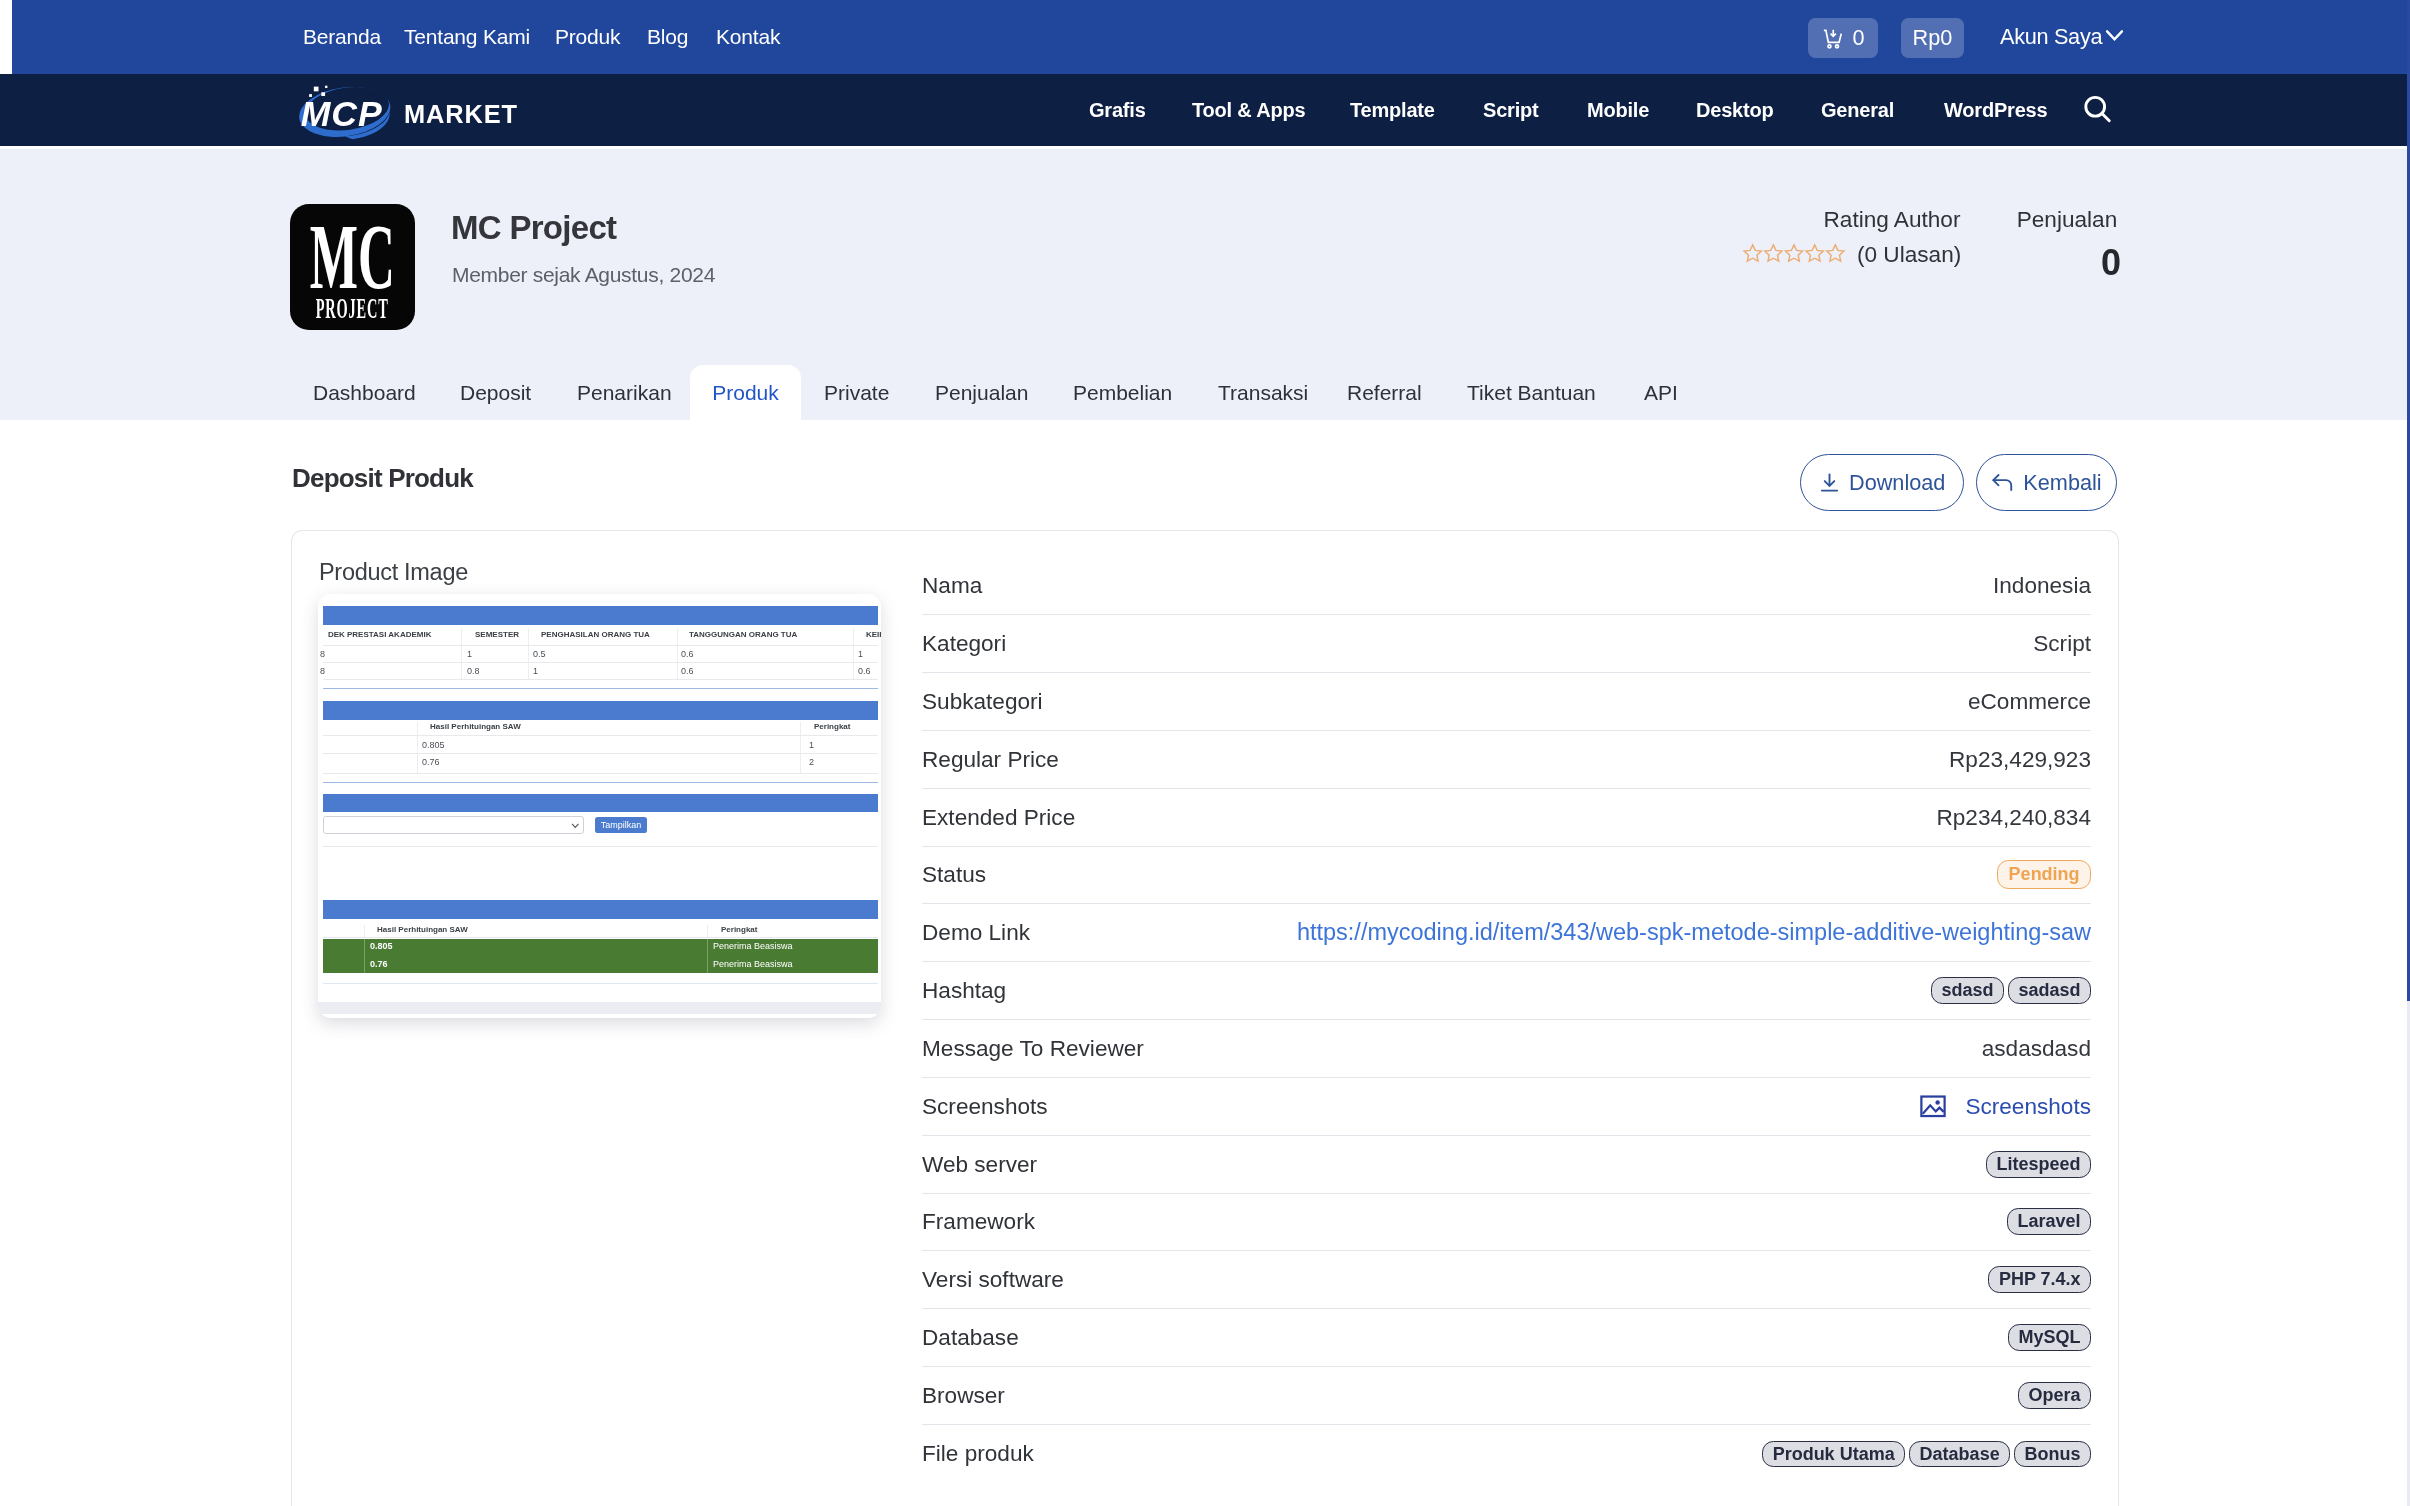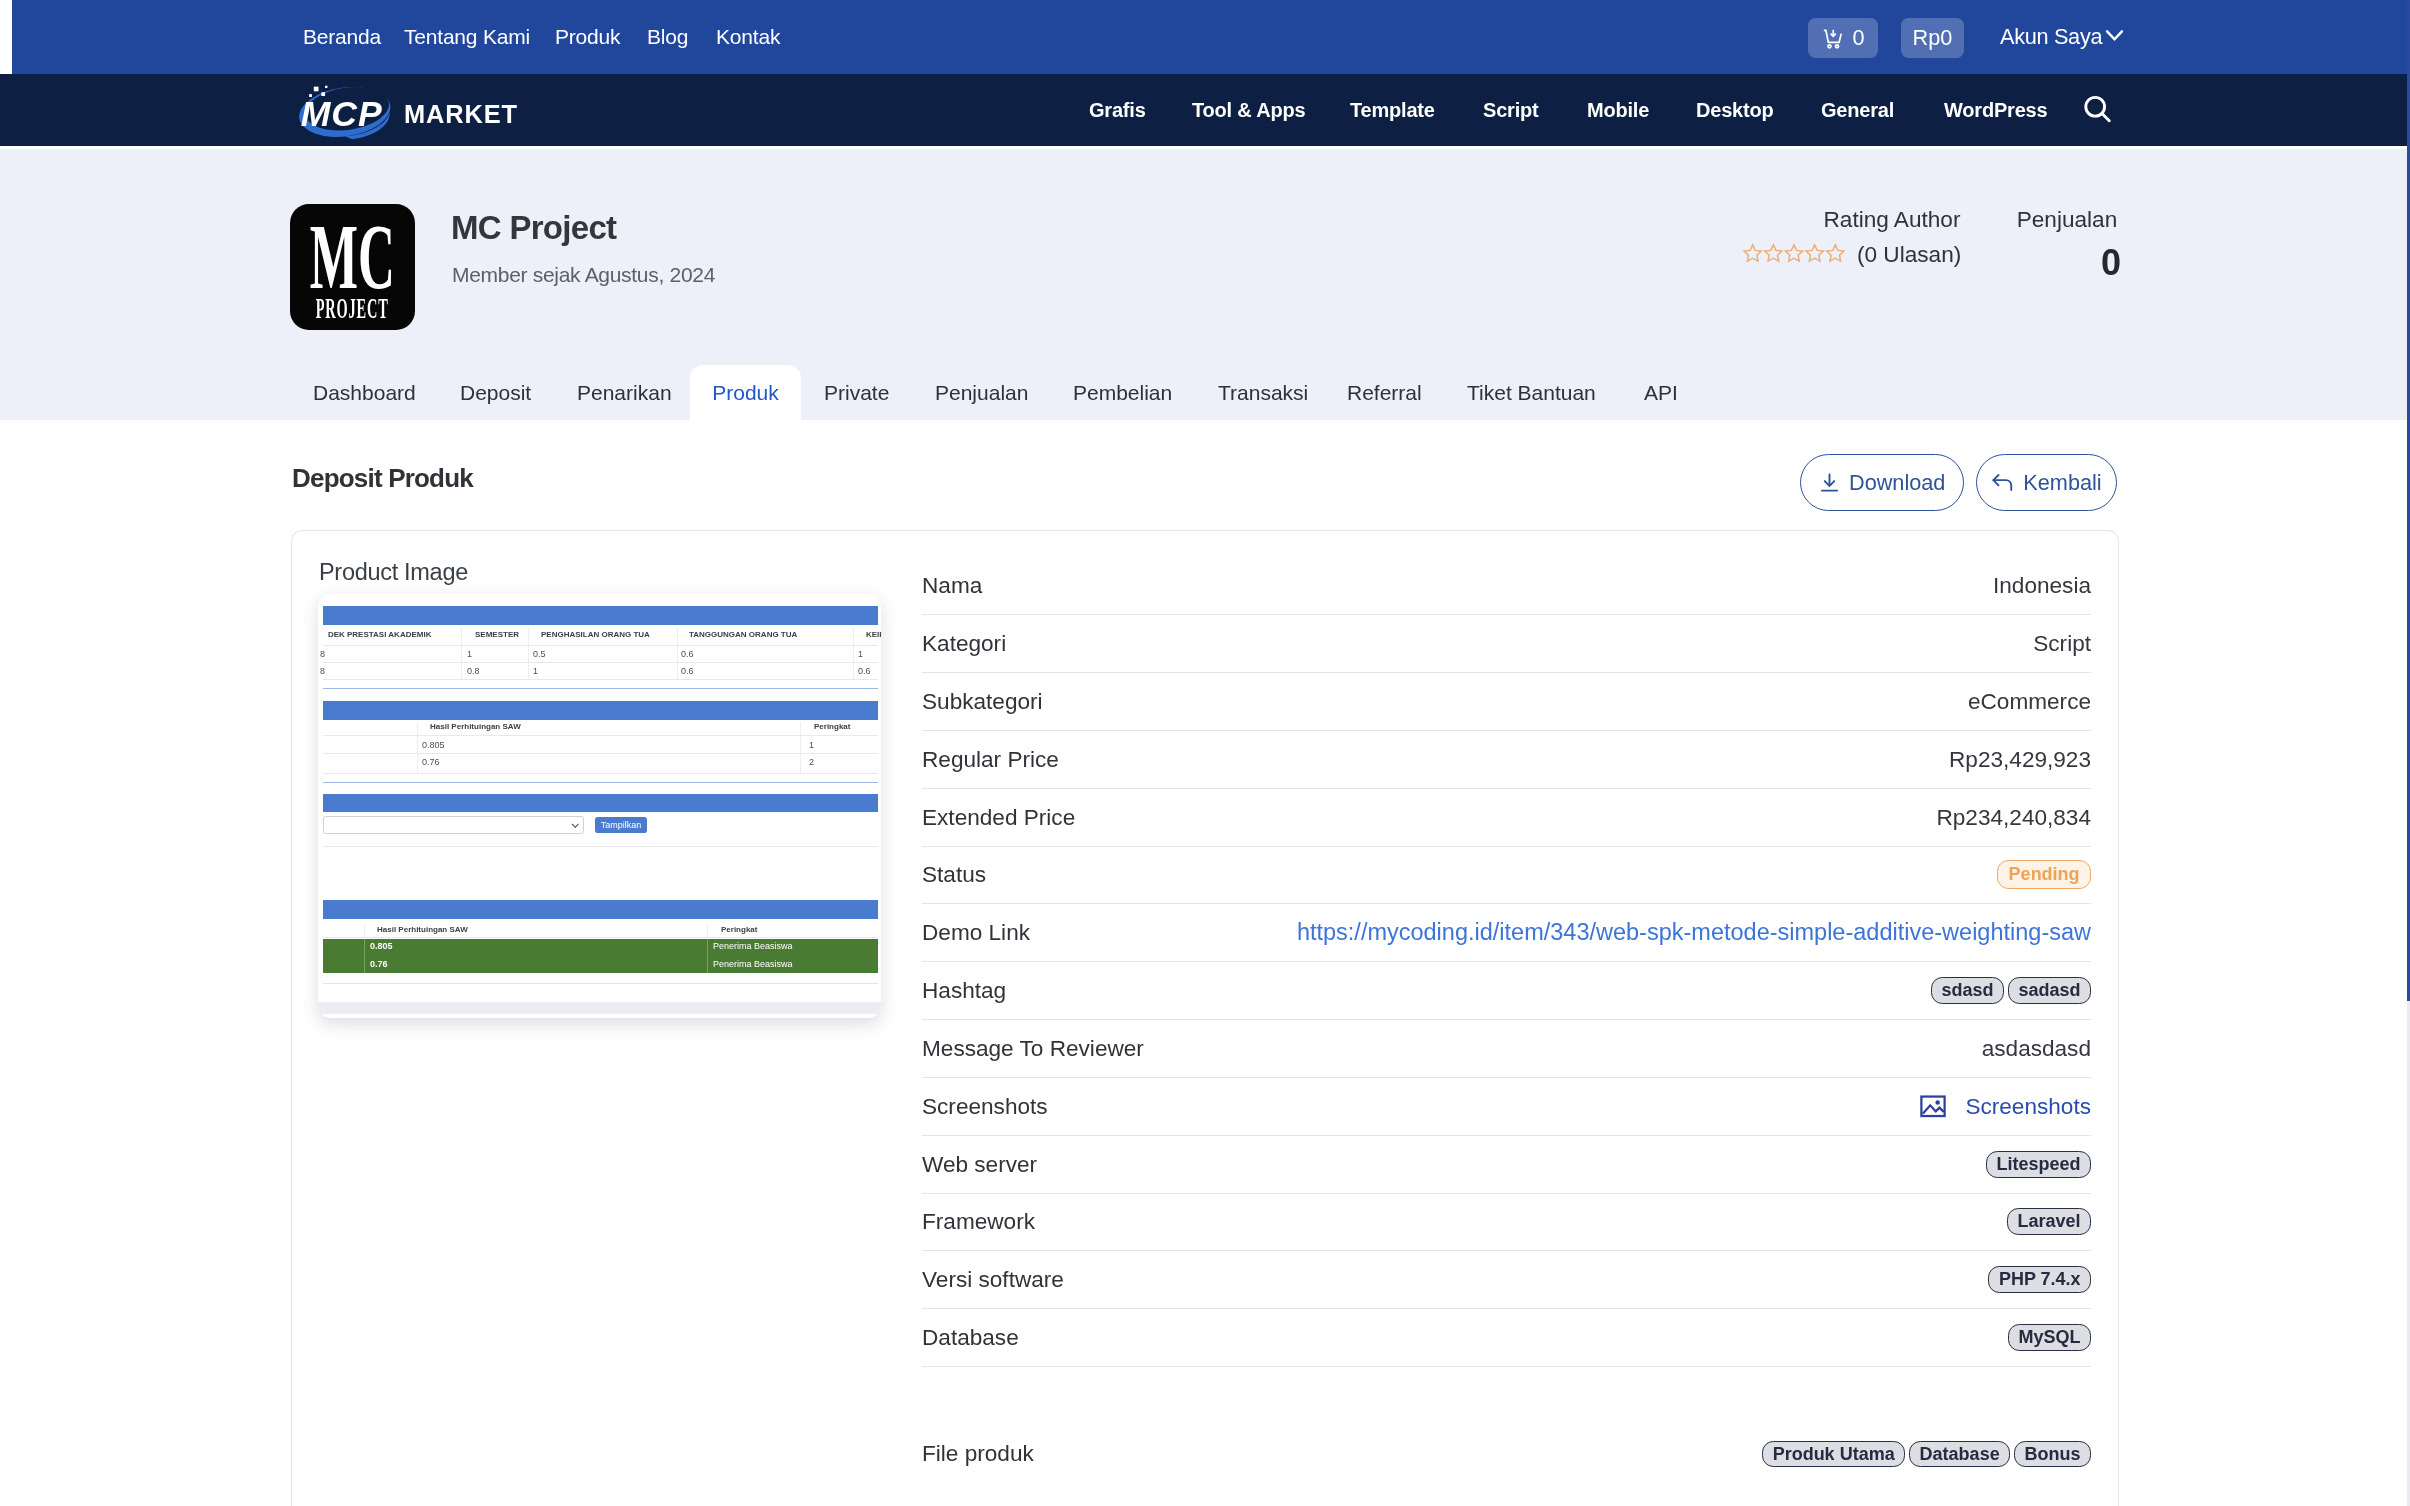--- a/index.html
+++ b/index.html
@@ -301,20 +301,24 @@
           <span class="badge">Laravel</span>
         </div>
       <div class="drow" style="top:720px;">
           <span class="lb">Versi software</span>
           <span class="badge">PHP 7.4.x</span>
         </div>
       <div class="drow" style="top:778px;">
           <span class="lb">Database</span>
           <span class="badge">MySQL</span>
         </div>
+      <div class="drow" style="top:836px;">
+          <span class="lb">Browser</span>
+          <span class="badge">Opera</span>
+        </div>
       <div class="drow last" style="top:894px;">
           <span class="lb">File produk</span>
         <span><span class="badge">Produk Utama</span> <span class="badge">Database</span> <span class="badge">Bonus</span></span>
         </div>
     </div>
   </div>
 
   <div id="sb-track"></div>
   <div id="sb-thumb"></div>
 </div>

